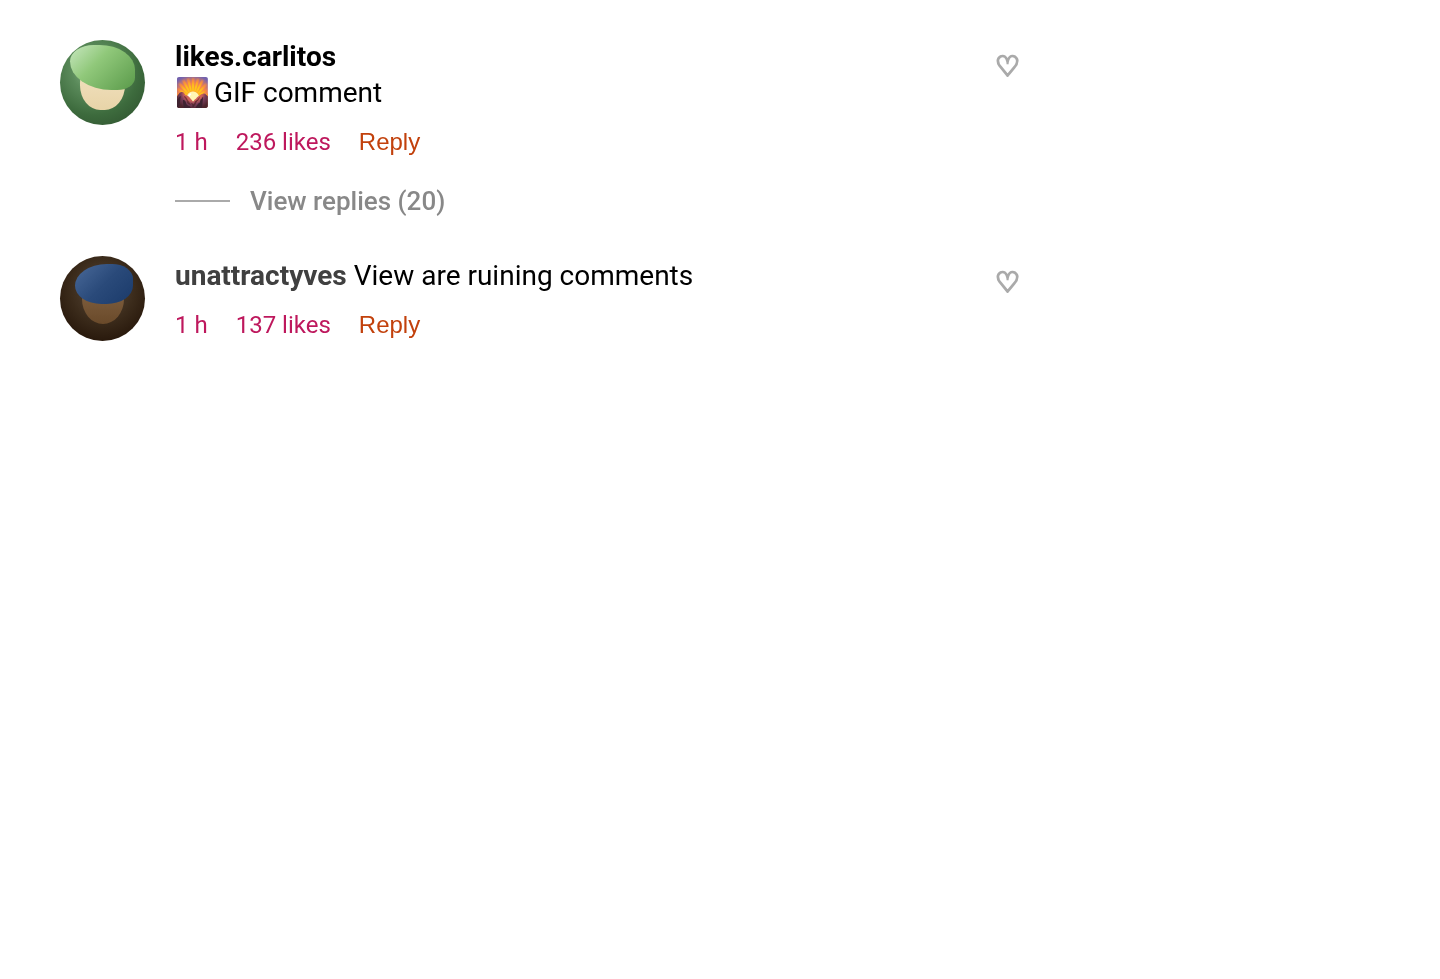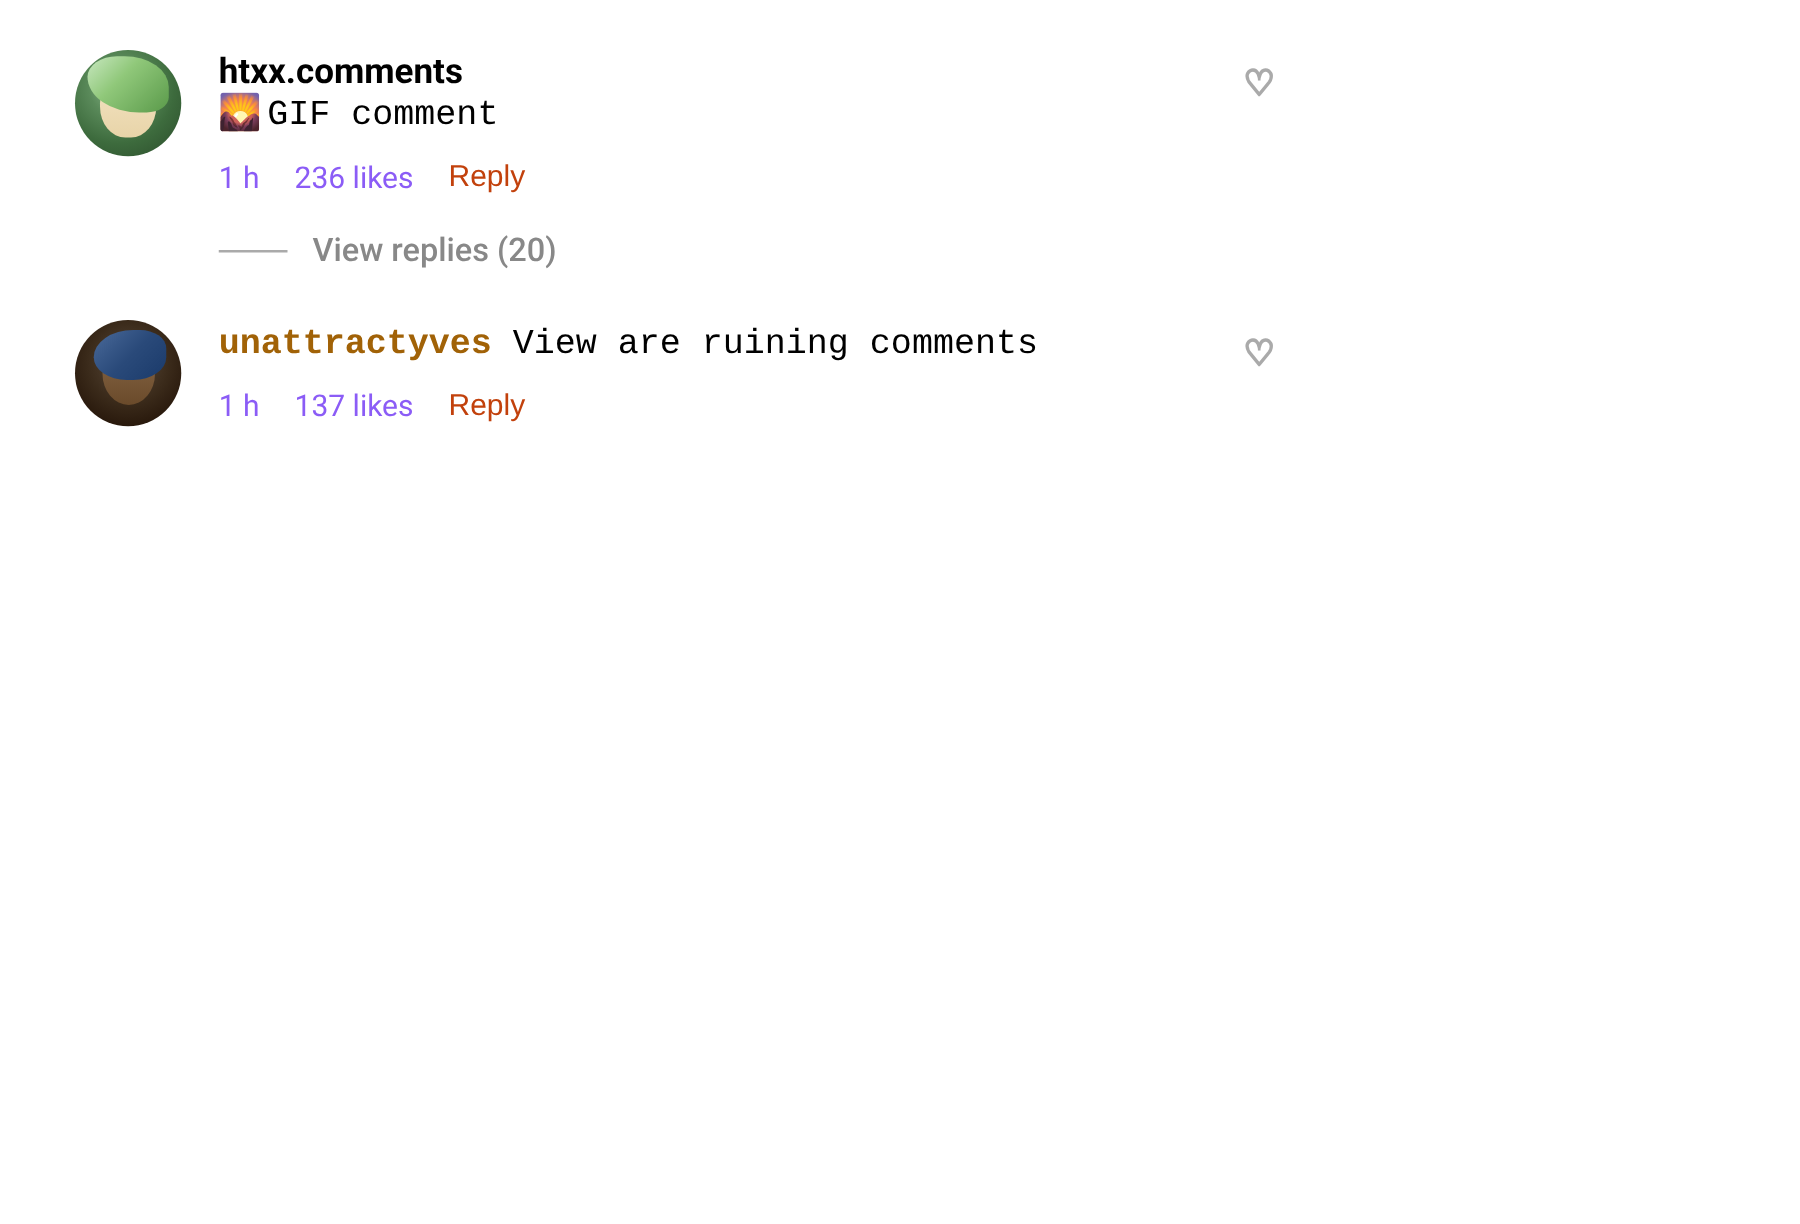--- a/index.html
+++ b/index.html
@@ -103,34 +103,33 @@
       color: #000000;
       margin-bottom: 8px;
     }
 
     .comment-text {
       font-size: 28px;
       font-weight: 400;
       color: #000000;
       line-height: 1.4;
       margin-bottom: 16px;
-      font-family: Liberation Mono, monospace;
     }
 
     .comment-meta {
       display: flex;
       align-items: center;
       gap: 28px;
       color: #9a9a9a;
       font-size: 24px;
       font-weight: 400;
     }
 
     .comment-meta span {
-      color: #8b5cf6;
+      color: #be185d;
       text-align: center;
     }
 
     .comment-reply-btn {
       color: #c2410c;
       font-size: 24px;
       cursor: pointer;
       background: none;
       border: none;
       padding: 0;
@@ -169,39 +168,39 @@
     }
 
     .gif-emoji {
       font-size: 28px;
       margin-right: 4px;
     }
 
     .username-inline {
       font-weight: 700;
       font-size: 28px;
-      color: #a16207;
+      color: #404040;
     }
 
     .text-inline {
       font-weight: 400;
       font-size: 28px;
       color: #000000;
     }
   </style>
 </head>
 <body>
 
 <div class="comments-container">
 
   <div class="comment">
     <div class="avatar avatar-img-1"></div>
     <div class="comment-content">
       <div>
-        <span class="comment-username">htxx.comments</span>
+        <span class="comment-username">likes.carlitos</span>
       </div>
       <div class="comment-text">
         <span class="gif-emoji">🌄</span><span>GIF comment</span>
       </div>
       <div class="comment-meta">
         <span>1 h</span>
         <span>236 likes</span>
         <button class="comment-reply-btn">Reply</button>
       </div>
     </div>

